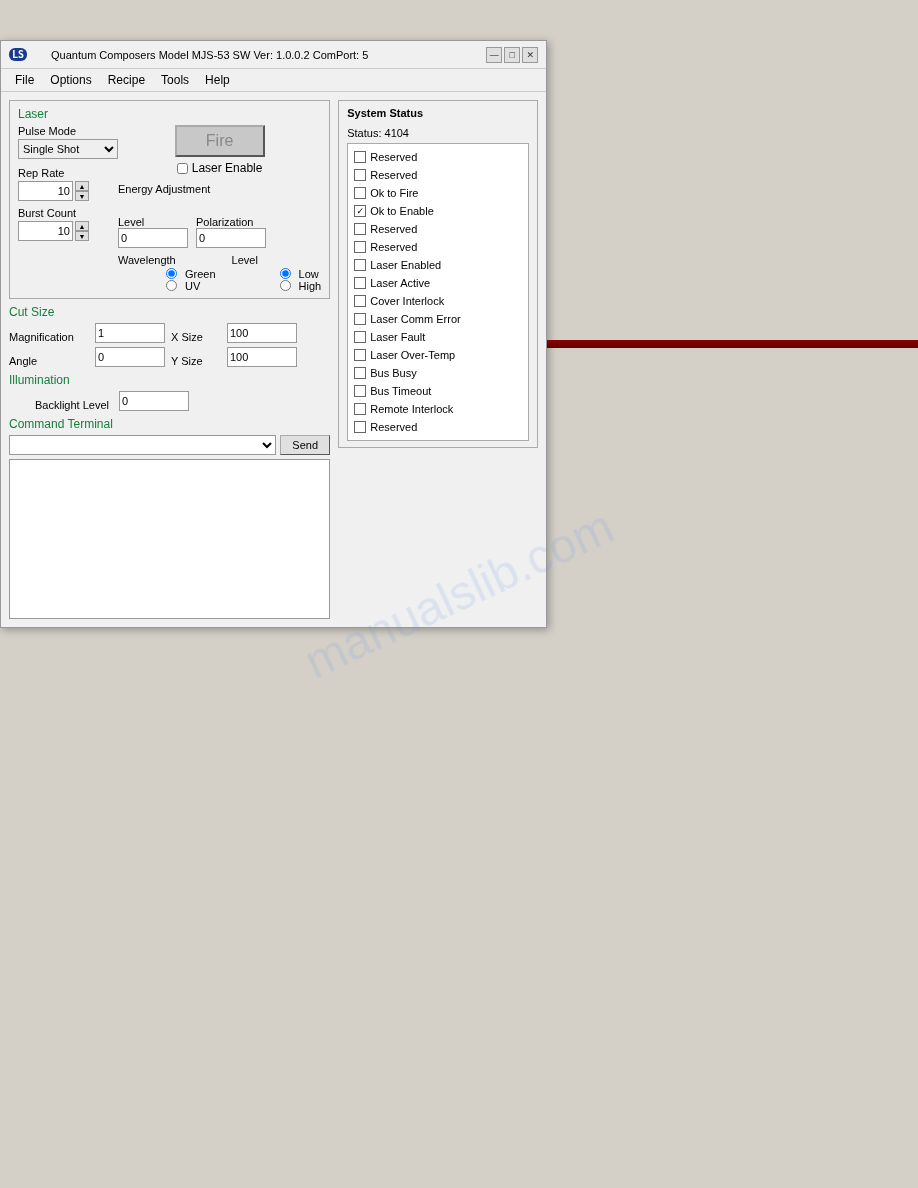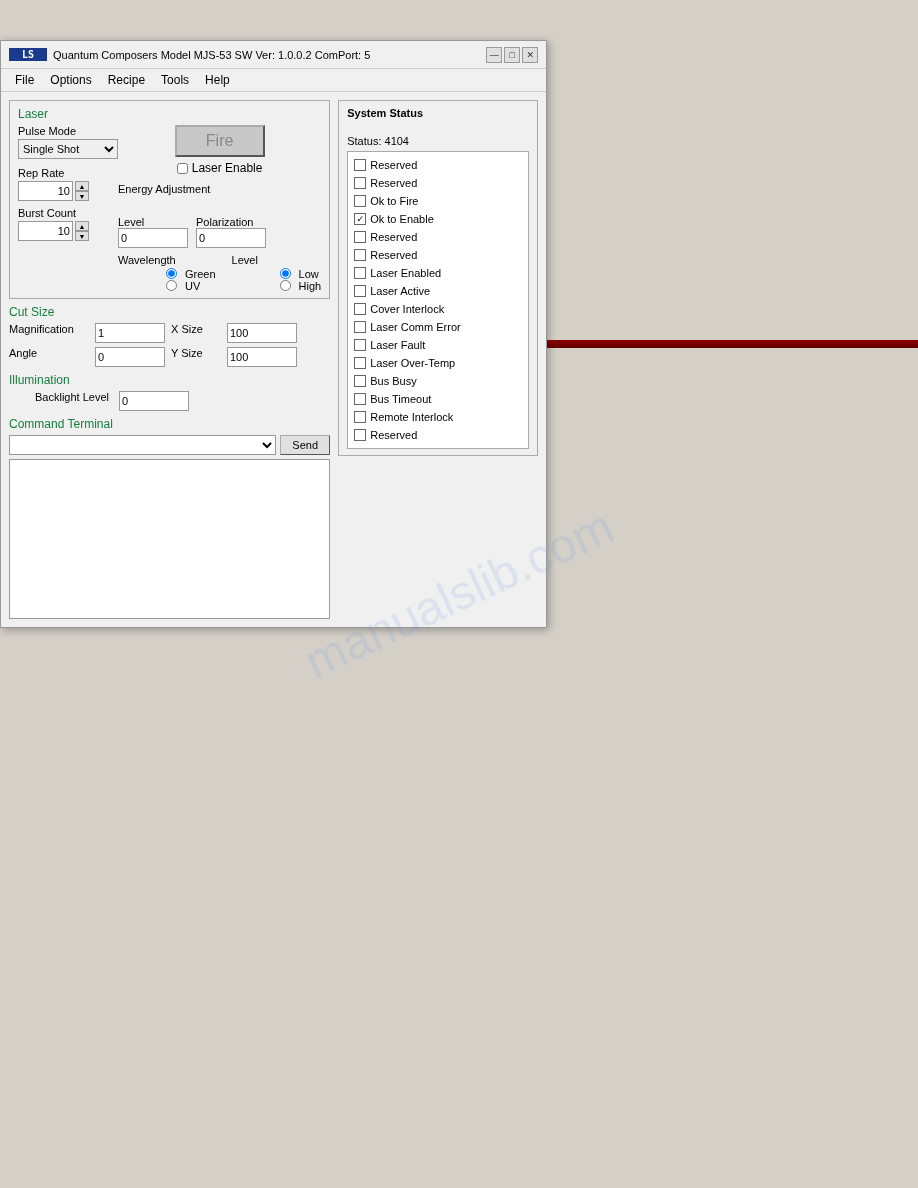--- a/index.html
+++ b/index.html
@@ -23,23 +23,24 @@
       display: flex;
       align-items: center;
       padding: 4px 8px;
       height: 28px;
     }
     .titlebar-logo {
       background: #1a3a8c;
       color: white;
       font-size: 10px;
       font-weight: bold;
-      padding: 1px 13px;
-      margin-right: 6px;
+      padding: 1px 3px;
+      margin-right: 24px;
       font-family: monospace;
+      border-radius: 6px;
     }
     .titlebar-title {
       flex: 1;
       font-size: 11px;
       color: #000;
     }
     .titlebar-buttons {
       display: flex;
       gap: 2px;
     }
@@ -201,21 +202,21 @@
     }
     .radio-row {
       display: flex;
       align-items: flex-start;
       gap: 8px;
       font-size: 11px;
       padding-left: 48px;
     }
     .field-row {
       display: flex;
-      align-items: flex-start;
+      align-items: flex-end;
       gap: 6px;
       margin-bottom: 4px;
     }
     .field-label {
       font-size: 11px;
       min-width: 80px;
     }
     .field-input {
       width: 70px;
       height: 20px;
@@ -255,21 +256,21 @@
     }
     
     .system-status-box {
       border: 1px solid #aaa;
       padding: 6px 8px;
       margin-bottom: 6px;
     }
     .status-title {
       font-size: 11px;
       font-weight: bold;
-      margin-bottom: 16px;
+      margin-bottom: 8px;
     }
     .status-value {
       font-size: 11px;
       margin-bottom: 4px;
     }
     .status-list {
       border: 1px solid #aaa;
       background: white;
       padding: 4px 6px;
     }

